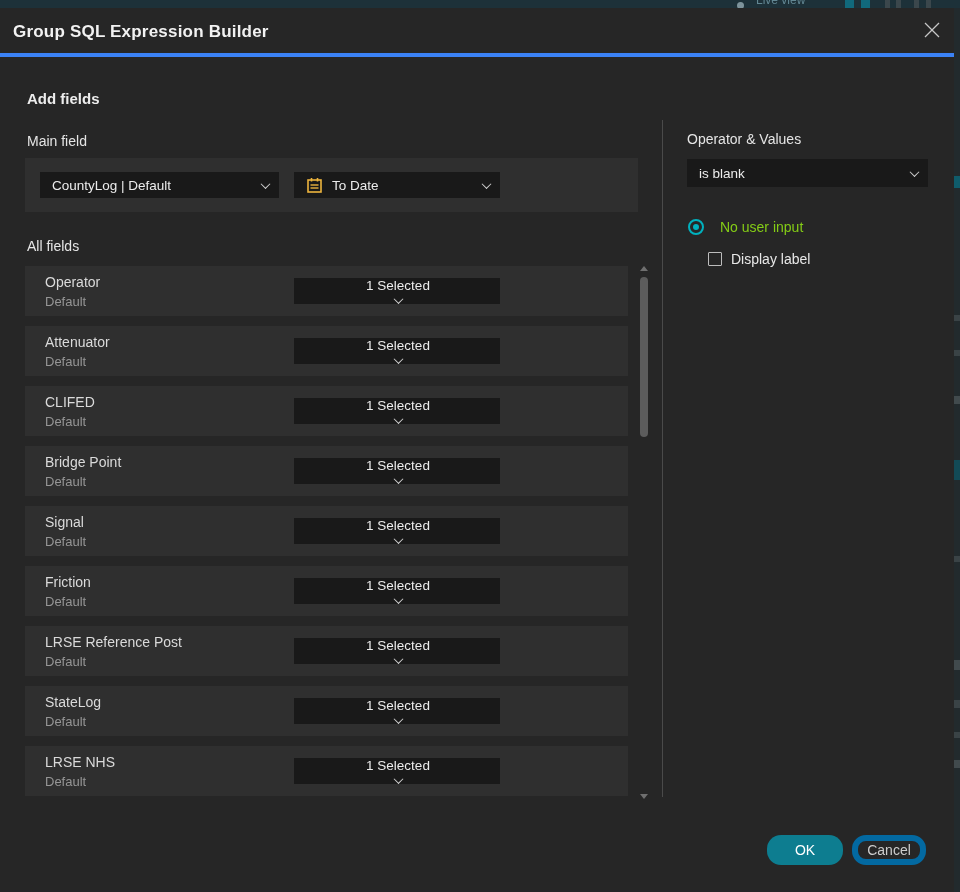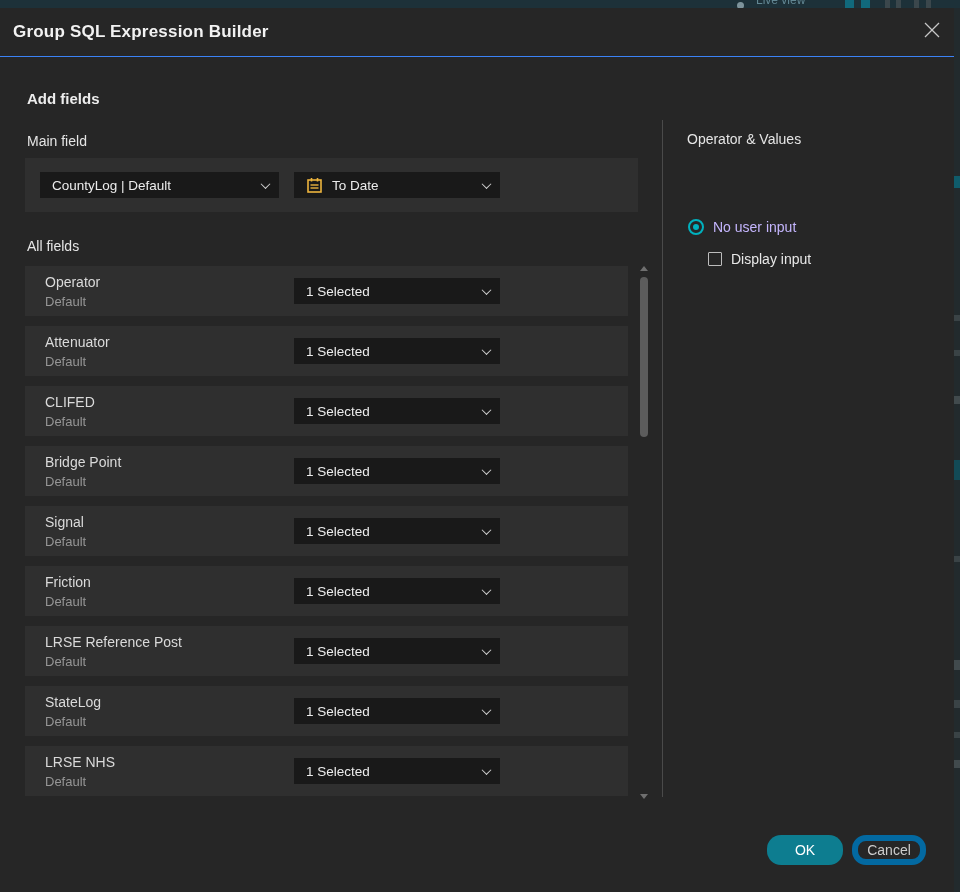--- a/index.html
+++ b/index.html
@@ -31,21 +31,21 @@
   }
   .bg-frag { position: absolute; left: 0; width: 6px; }
 
   
   .dialog {
     position: absolute; top: 8px; left: 0; width: 954px; height: 884px;
     background: #262626; color: #e8e8e8;
   }
   .dialog-header {
     position: relative; height: 49px;
-    border-bottom: 1px solid #3b82f6;
+    border-bottom: 4px solid #3b82f6;
   }
   .dialog-title {
     position: absolute; left: 13px; top: 14px;
     font-size: 17px; font-weight: bold; color: #f2f2f2; letter-spacing: .2px;
   }
   .close-btn {
     position: absolute; right: 12px; top: 12px; width: 20px; height: 20px;
     cursor: pointer; display: flex; align-items: center; justify-content: center;
   }
 
@@ -87,21 +87,21 @@
     background: #2f2f2f;
   }
   .field-name {
     position: absolute; left: 20px; top: 8px;
     font-size: 14px; color: #dadada;
   }
   .field-sub {
     position: absolute; left: 20px; top: 28px;
     font-size: 13px; color: #969696;
   }
-  .dd-row { left: 269px; top: 12px; width: 206px; height: 26px; }
+  .dd-row { left: 269px; top: 12px; width: 206px; height: 26px; flex-direction: column; }
 
   
   .scrollbar {
     position: absolute; left: 636px; top: 256px; width: 16px; height: 535px;
   }
   .scroll-arrow {
     position: absolute; left: 4px; width: 0; height: 0;
     border-left: 4px solid transparent; border-right: 4px solid transparent;
   }
   .scroll-arrow.up { top: 2px; border-bottom: 5px solid #6f6f6f; }
@@ -122,21 +122,21 @@
   .radio-row {
     position: absolute; left: 688px; top: 211px;
     display: flex; align-items: center; cursor: pointer;
   }
   .radio-outer {
     width: 16px; height: 16px; border-radius: 50%;
     border: 2px solid #00b1be; background: #262626;
     display: flex; align-items: center; justify-content: center; flex: none;
   }
   .radio-dot { width: 6px; height: 6px; border-radius: 50%; background: #00b1be; }
-  .radio-label { margin-left: 9px; font-size: 14px; color: #c4b5fd; }
+  .radio-label { margin-left: 16px; font-size: 14px; color: #84cc16; }
 
   .checkbox-row {
     position: absolute; left: 708px; top: 243px;
     display: flex; align-items: center; cursor: pointer;
   }
   .checkbox-box {
     width: 14px; height: 14px; border: 1.5px solid #bdbdbd;
     background: transparent; border-radius: 1px; flex: none;
   }
   .checkbox-label { margin-left: 9px; font-size: 14px; color: #e8e8e8; }
@@ -301,29 +301,33 @@
   <div class="scrollbar">
     <span class="scroll-arrow up"></span>
     <span class="scroll-thumb"></span>
     <span class="scroll-arrow down"></span>
   </div>
 
   <div class="v-divider"></div>
 
   <div class="group-label" style="left:687px;top:123px">Operator &amp; Values</div>
 
+  <div class="dd dd-operator">
+    <span class="dd-text">is blank</span>
+    <span class="chev"></span>
+  </div>
 
   <div class="radio-row">
     <span class="radio-outer">
       <span class="radio-dot"></span>
     </span>
     <span class="radio-label">No user input</span>
   </div>
 
   <div class="checkbox-row">
     <span class="checkbox-box"></span>
-    <span class="checkbox-label">Display input</span>
+    <span class="checkbox-label">Display label</span>
   </div>
 
   <div class="btn btn-ok">OK</div>
   <div class="btn btn-cancel">Cancel</div>
 
 </div>
 
 </body></html>

